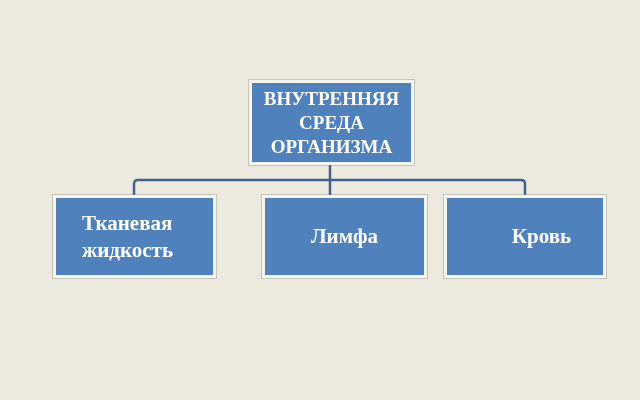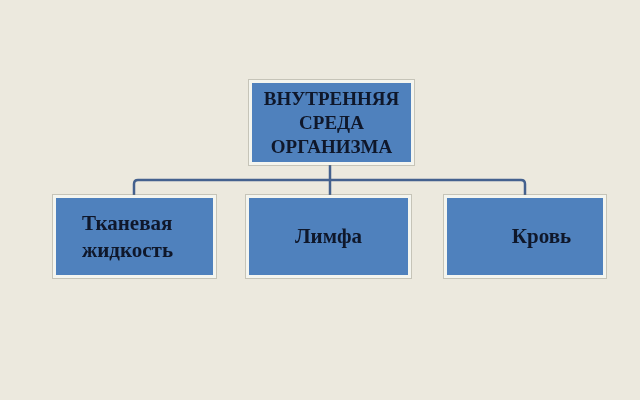--- a/index.html
+++ b/index.html
@@ -20,21 +20,21 @@
     top: 0;
     width: 640px;
     height: 400px;
   }
   .node {
     position: absolute;
     box-sizing: border-box;
     background: #4f81bd;
     border: 3px solid #f4f5ef;
     box-shadow: 0 0 0 1px rgba(130,128,115,0.35);
-    color: #0f172a;
+    color: #ffffff;
     font-weight: bold;
     display: flex;
     align-items: center;
     justify-content: center;
     white-space: pre-line;
   }
   .node-root {
     left: 249px;
     top: 80px;
     width: 165px;
@@ -51,21 +51,21 @@
     text-align: center;
   }
   .node-tissue {
     left: 53px;
     width: 163px;
     justify-content: flex-start;
     padding-left: 26px;
     text-align: left;
   }
   .node-lymph {
-    left: 246px;
+    left: 262px;
     width: 165px;
   }
   .node-blood {
     left: 444px;
     width: 162px;
     padding-left: 33px;
   }
 </style>
 </head>
 <body>

